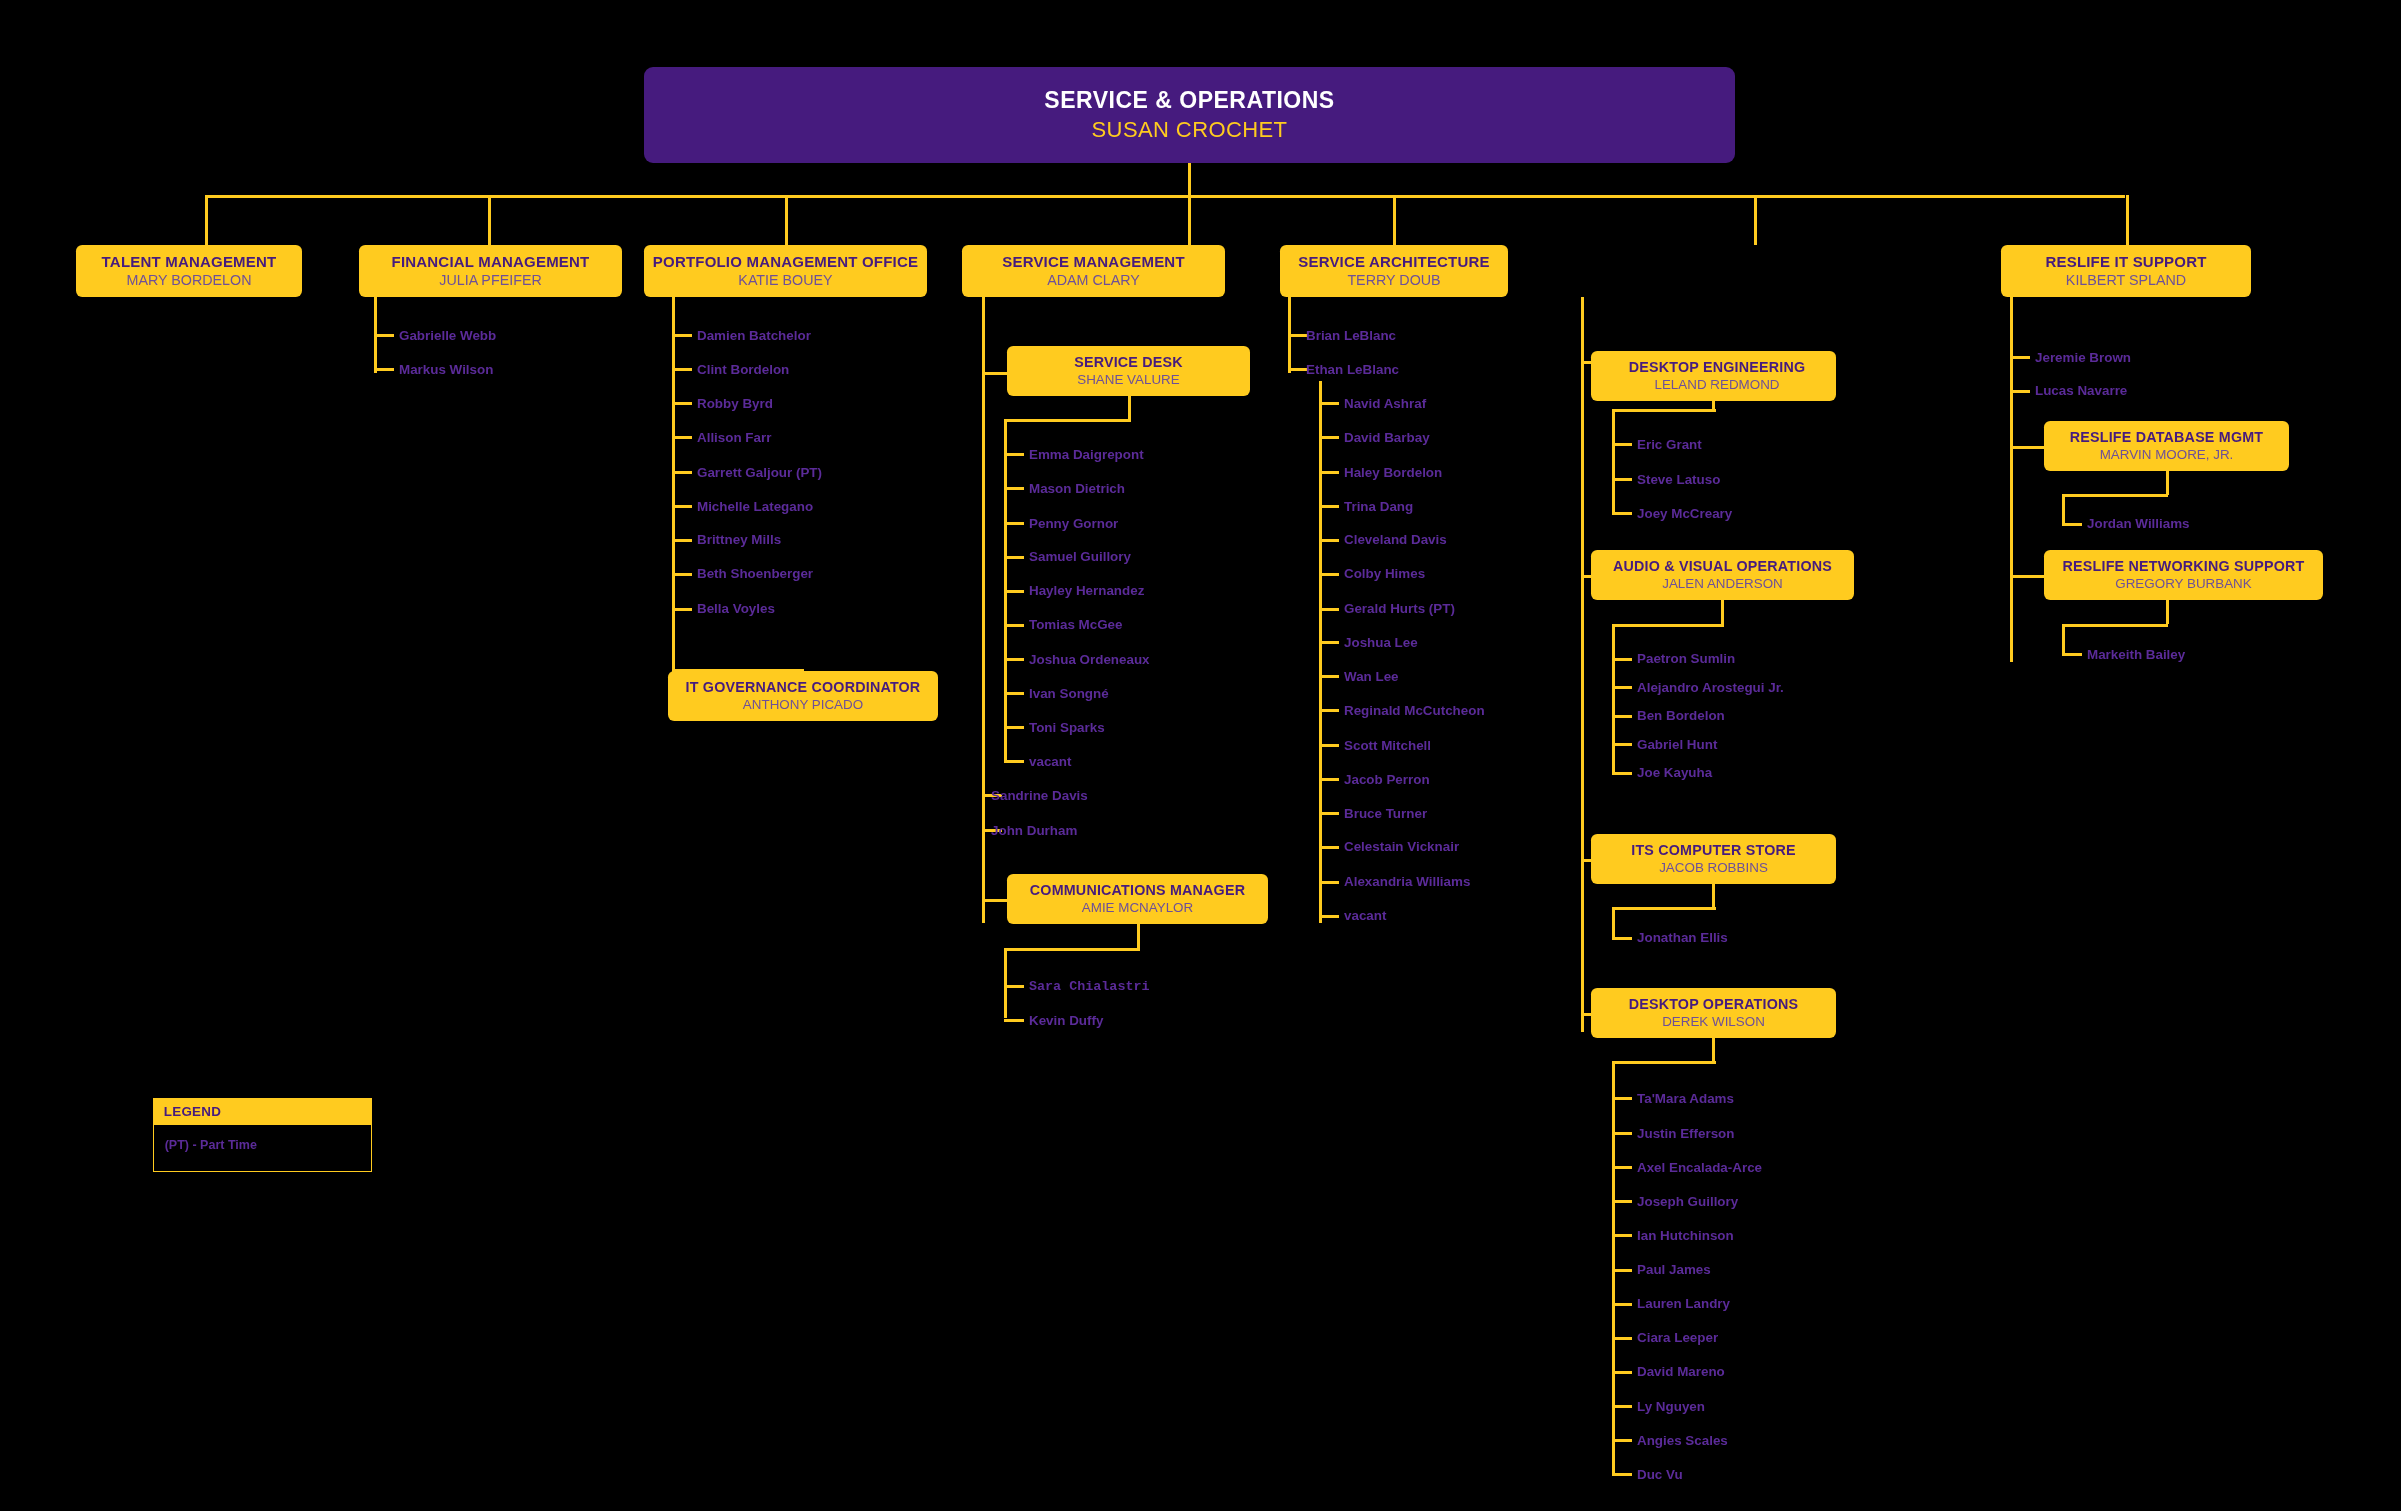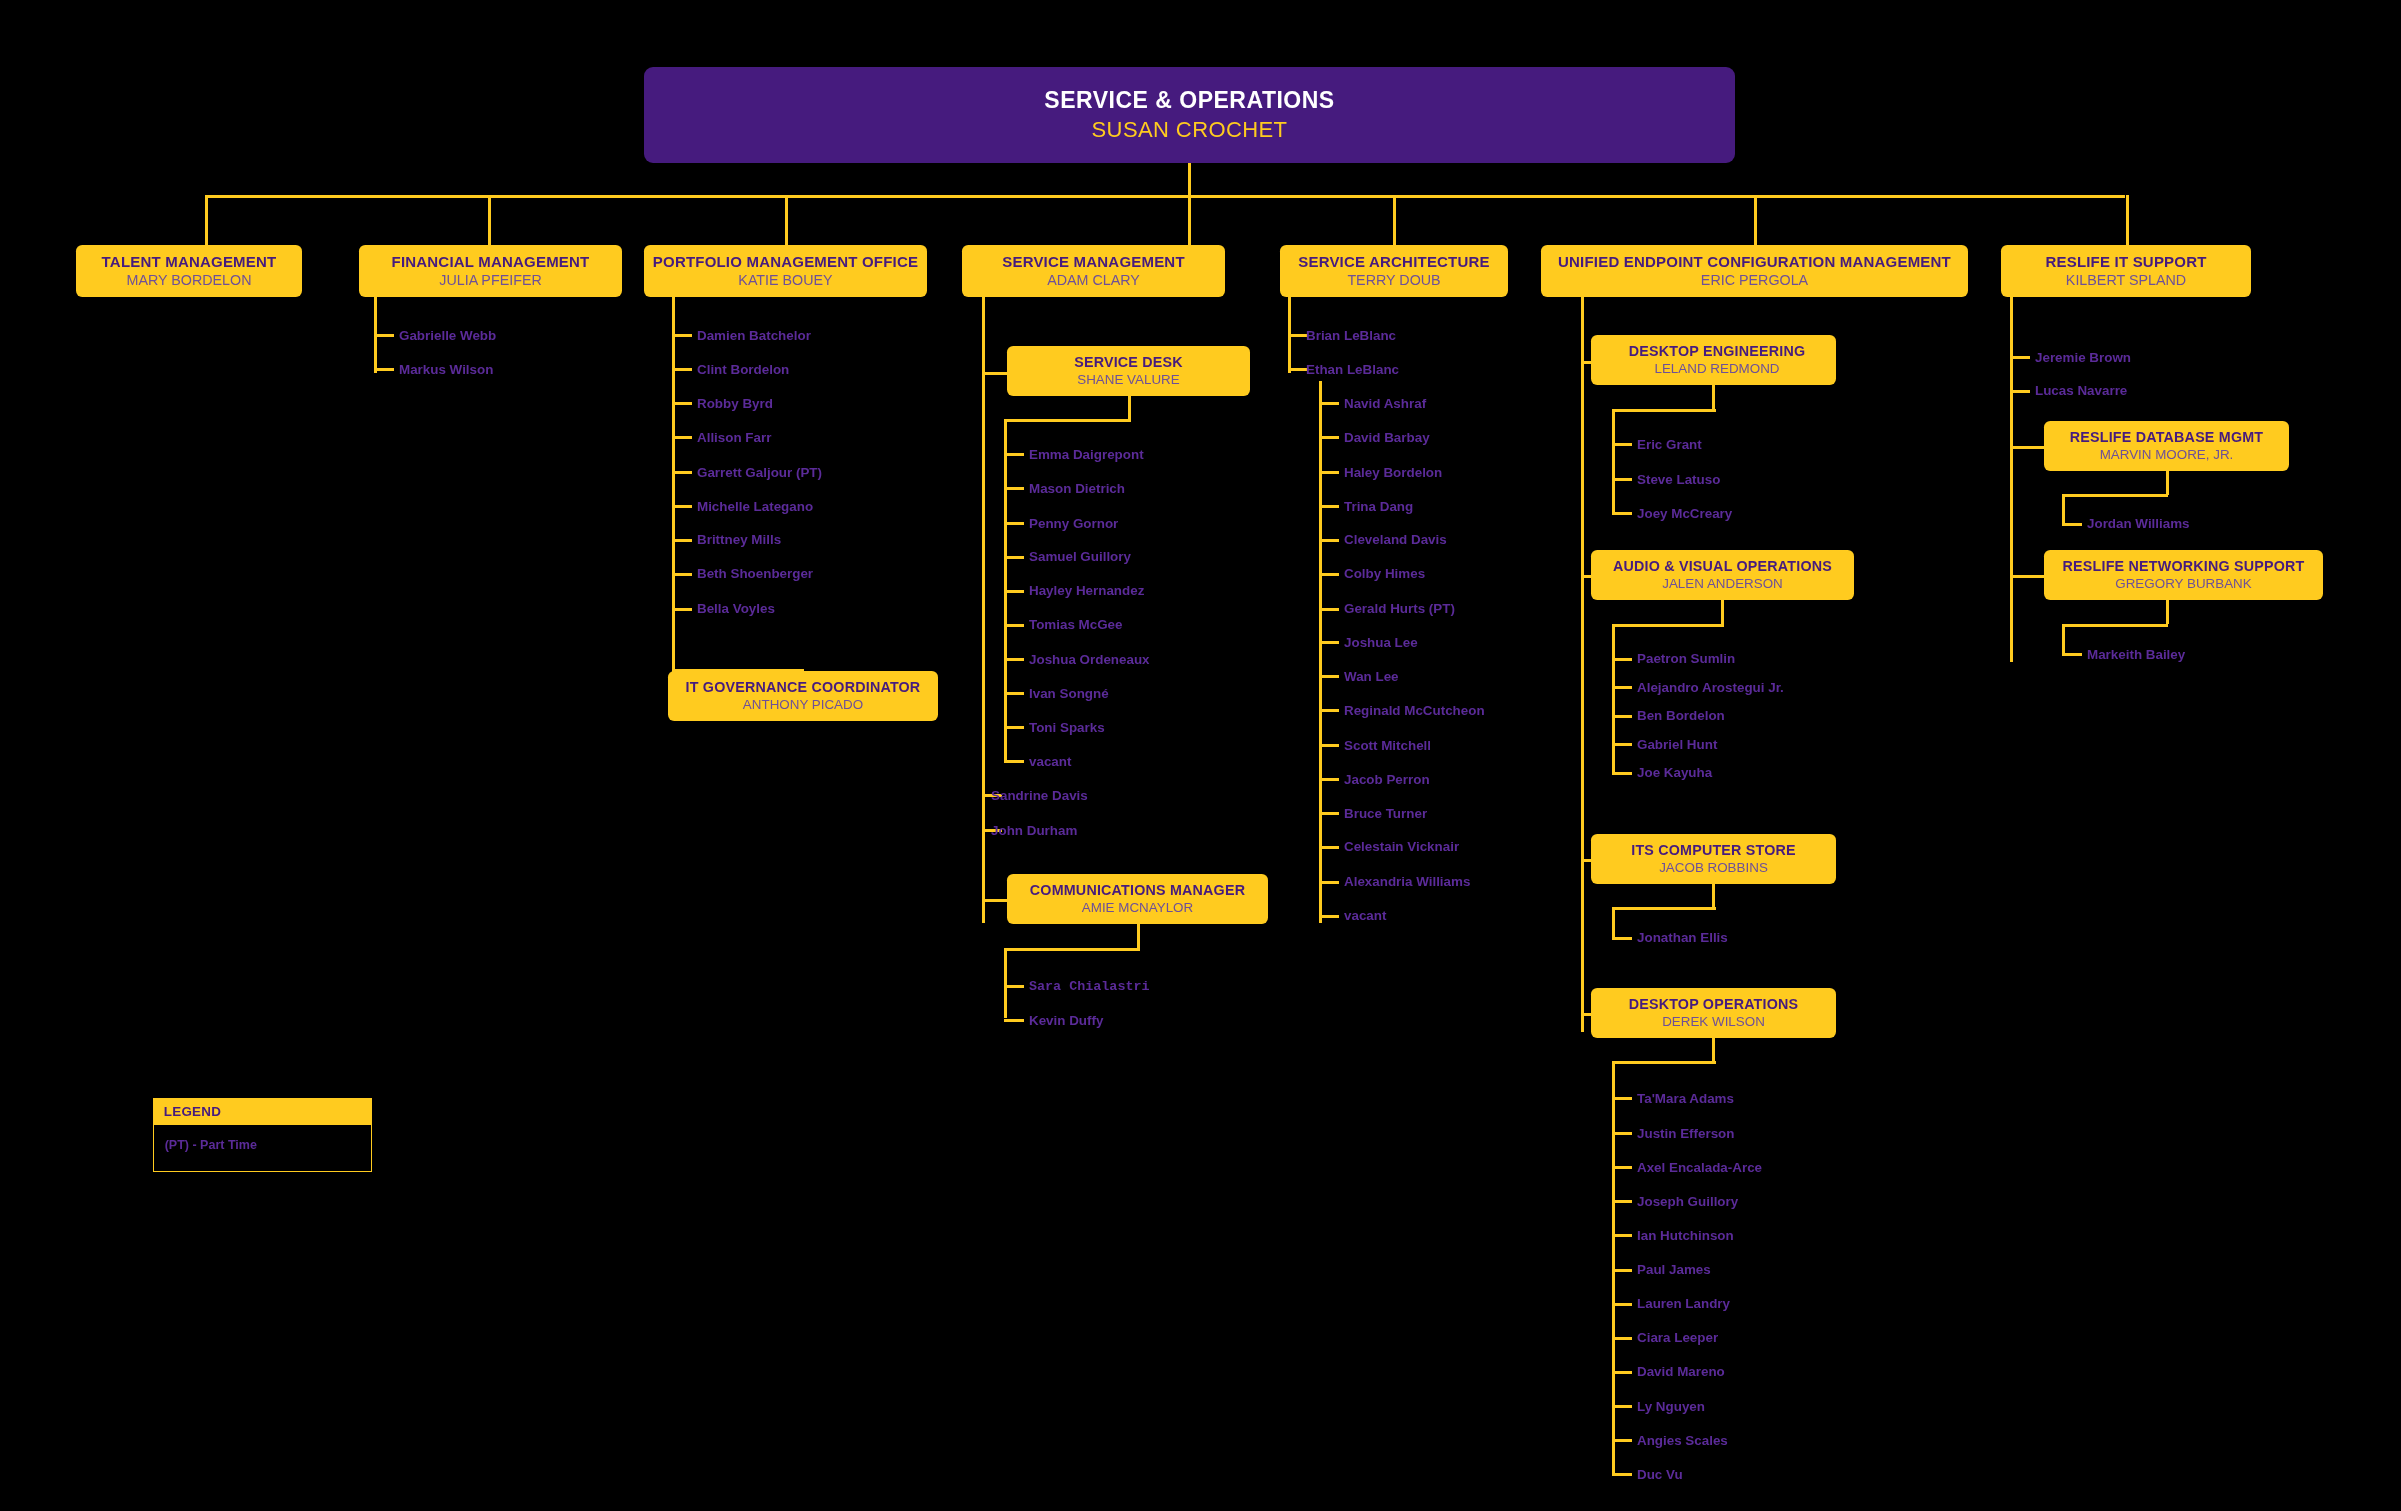--- a/index.html
+++ b/index.html
@@ -155,24 +155,20 @@
   <div class="node unit" style="left:962px; top:205px; width:263px; height:52px;">
     <div class="t">SERVICE MANAGEMENT</div>
     <div class="n">ADAM CLARY</div>
   </div>
 
   <div class="node unit" style="left:1280px; top:205px; width:228px; height:52px;">
     <div class="t">SERVICE ARCHITECTURE</div>
     <div class="n">TERRY DOUB</div>
   </div>
 
-  <div class="node unit" style="left:1541px; top:205px; width:427px; height:52px;">
-    <div class="t">UNIFIED ENDPOINT CONFIGURATION MANAGEMENT</div>
-    <div class="n">ERIC PERGOLA</div>
-  </div>
 
   <div class="node unit" style="left:2001px; top:205px; width:250px; height:52px;">
     <div class="t">RESLIFE IT SUPPORT</div>
     <div class="n">KILBERT SPLAND</div>
   </div>
 
   <div class="line-v" style="left:374px; top:257px; height:76px;"></div>
   <div class="line-h" style="left:374px; top:294px; width:19.6px;"></div>
   <div class="line-h" style="left:374px; top:328px; width:19.6px;"></div>
   <div class="leaf" style="left:399px; top:289px;">Gabrielle Webb</div>
@@ -291,21 +287,21 @@
   <div class="leaf" style="left:1344px; top:699px;">Scott Mitchell</div>
   <div class="leaf" style="left:1344px; top:733px;">Jacob Perron</div>
   <div class="leaf" style="left:1344px; top:767px;">Bruce Turner</div>
   <div class="leaf" style="left:1344px; top:800px;">Celestain Vicknair</div>
   <div class="leaf" style="left:1344px; top:835px;">Alexandria Williams</div>
   <div class="leaf" style="left:1344px; top:869px;">vacant</div>
 
   <div class="line-v" style="left:1581px; top:257px; height:735px;"></div>
 
   <div class="line-h" style="left:1581px; top:321px; width:27px;"></div>
-  <div class="node sub" style="left:1591px; top:295px; width:245px; height:50px;padding-left:16px;">
+  <div class="node sub" style="left:1591px; top:311px; width:245px; height:50px;padding-left:16px;">
     <div class="t">DESKTOP ENGINEERING</div>
     <div class="n">LELAND REDMOND</div>
   </div>
   <div class="line-v" style="left:1712px; top:345px; height:24px;"></div>
   <div class="line-h" style="left:1612px; top:369px; width:104px;"></div>
   <div class="line-v" style="left:1612px; top:369px; height:104px;"></div>
   <div class="line-h" style="left:1612px; top:403px; width:19.6px;"></div>
   <div class="line-h" style="left:1612px; top:438px; width:19.6px;"></div>
   <div class="line-h" style="left:1612px; top:472px; width:19.6px;"></div>
   <div class="leaf" style="left:1637px; top:398px;">Eric Grant</div>

